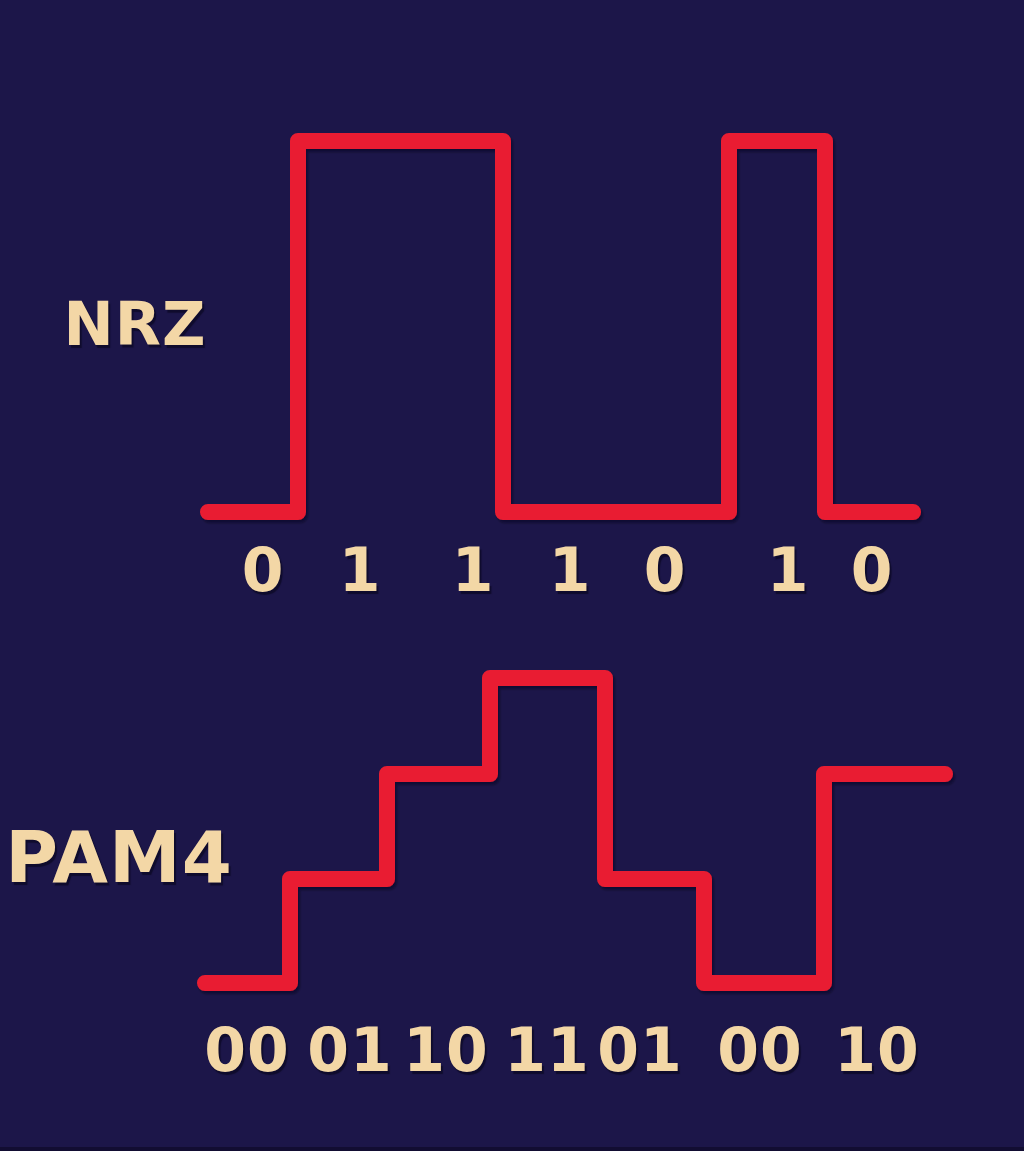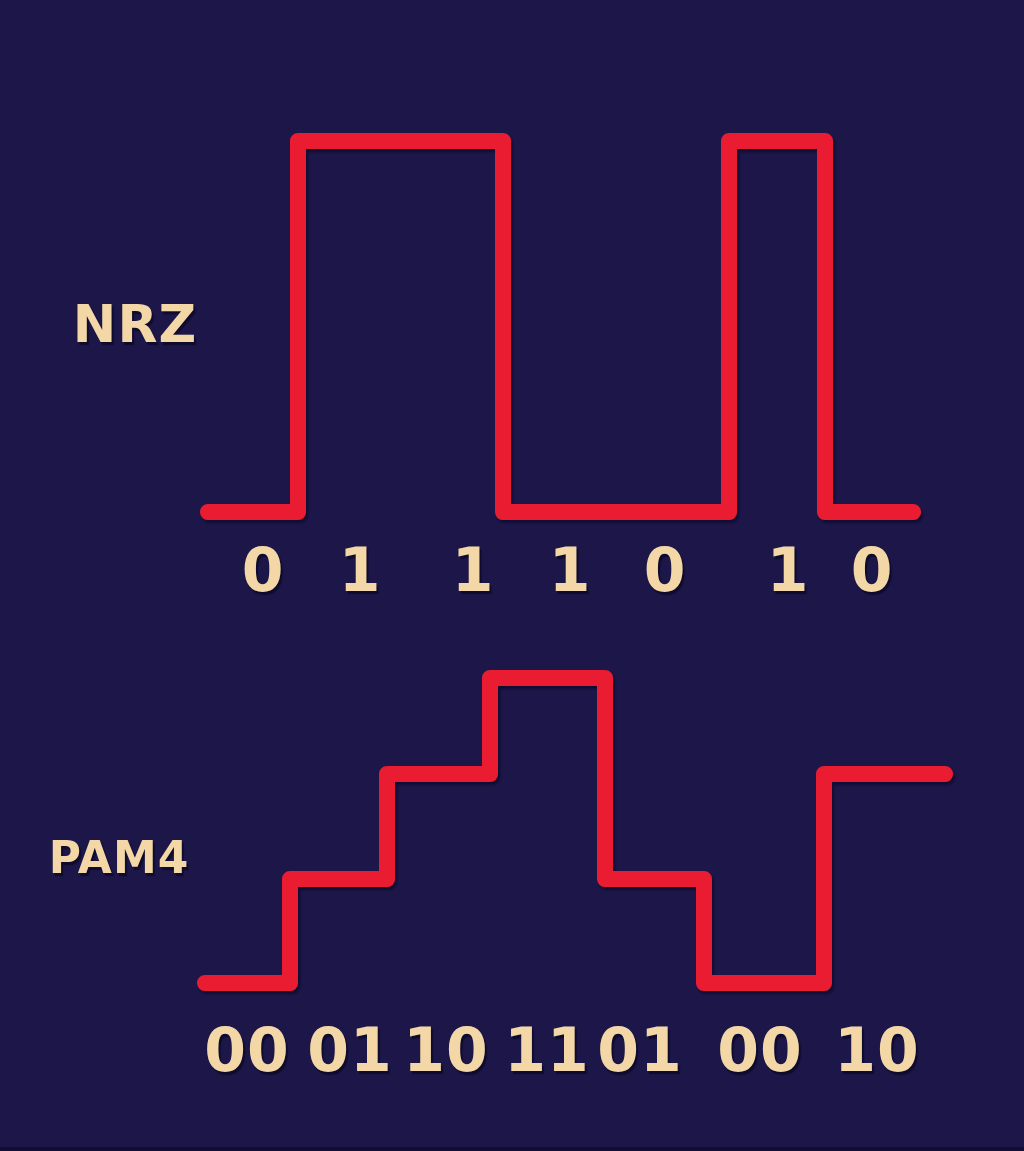--- a/index.html
+++ b/index.html
@@ -70,23 +70,23 @@
         <g>
           <line x1="207" x2="940" y1="678" y2="678" stroke="#6739bd" stroke-width="5" filter="url(#gridshadow)"></line>
           <line x1="207" x2="940" y1="774" y2="774" stroke="#6739bd" stroke-width="5" filter="url(#gridshadow)"></line>
           <line x1="207" x2="940" y1="879" y2="879" stroke="#6739bd" stroke-width="5" filter="url(#gridshadow)"></line>
           <line x1="207" x2="940" y1="983" y2="983" stroke="#6739bd" stroke-width="5" filter="url(#gridshadow)"></line>
           <polyline points="205,983 290,983 290,879 387,879 387,774 490,774 490,678 605,678 605,879 704,879 704,983 824,983 824,774 945,774" fill="none" stroke="#e91e30" stroke-width="16" stroke-linecap="round" stroke-linejoin="round" filter="url(#sigshadow)"></polyline>
         </g>
       </g>
   </svg>
 
-  <div class="sig-title" id="title-nrz" style="left: 135px; top: 324px; font-size: 52px;">NRZ</div>
+  <div class="sig-title" id="title-nrz" style="left: 135px; top: 324px; font-size: 60px;">NRZ</div>
 
-  <div class="sig-title" id="title-pam4" style="left: 119px; top: 857px; font-size: 44px; text-align: center;">PAM4</div>
+  <div class="sig-title" id="title-pam4" style="left: 119px; top: 857px; font-size: 72px; text-align: center;">PAM4</div>
 
   <div id="labels-nrz">
       <span class="bit-label" style="left: 263px; top: 570px;">0</span>
       <span class="bit-label" style="left: 360px; top: 570px;">1</span>
       <span class="bit-label" style="left: 473px; top: 570px;">1</span>
       <span class="bit-label" style="left: 570px; top: 570px;">1</span>
       <span class="bit-label" style="left: 665px; top: 570px;">0</span>
       <span class="bit-label" style="left: 788px; top: 570px;">1</span>
       <span class="bit-label" style="left: 872px; top: 570px;">0</span>
     </div>

